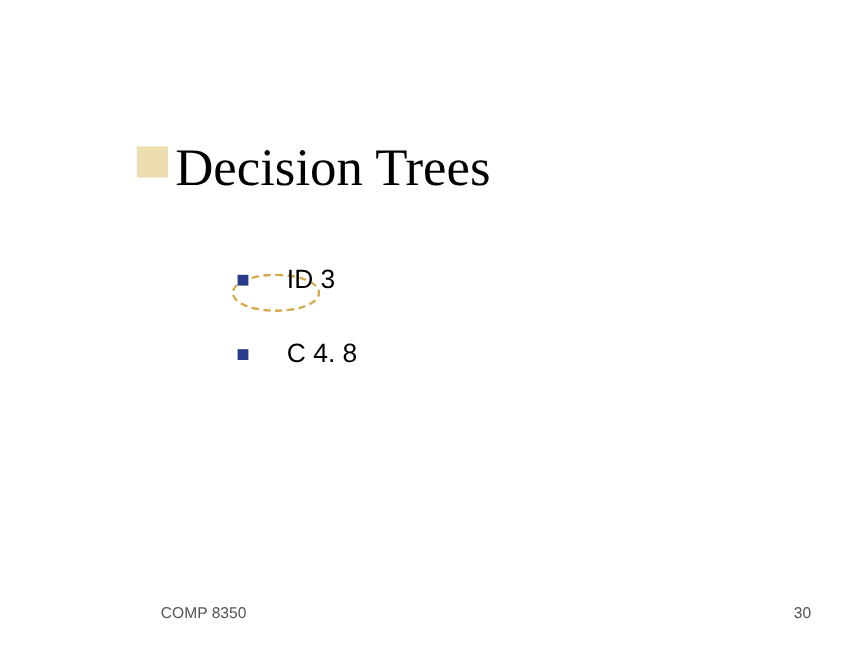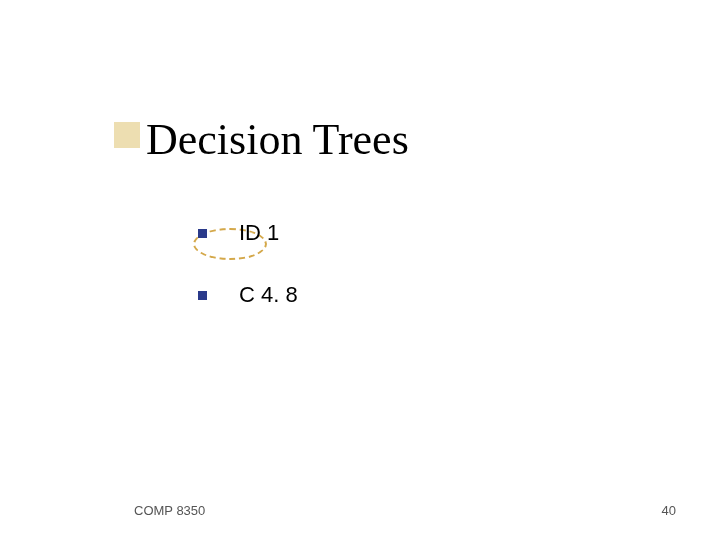--- a/index.html
+++ b/index.html
@@ -95,22 +95,22 @@
 
 <div class="title-block">
   <h1 class="title-text">Decision Trees</h1>
 </div>
 
 <div class="dashed-oval oval-c45"></div>
 
 <ul class="bullet-list">
   <li class="bullet-row">
     <span class="bullet-square"></span>
-    <span class="bullet-label">ID 1</span>
+    <span class="bullet-label">ID 3</span>
   </li>
   <li class="bullet-row">
     <span class="bullet-square"></span>
     <span class="bullet-label">C 4. 8</span>
   </li>
 </ul>
 
 <div class="footer-left">COMP 8350</div>
-<div class="footer-right">40</div>
+<div class="footer-right">30</div>
 
 </body></html>

